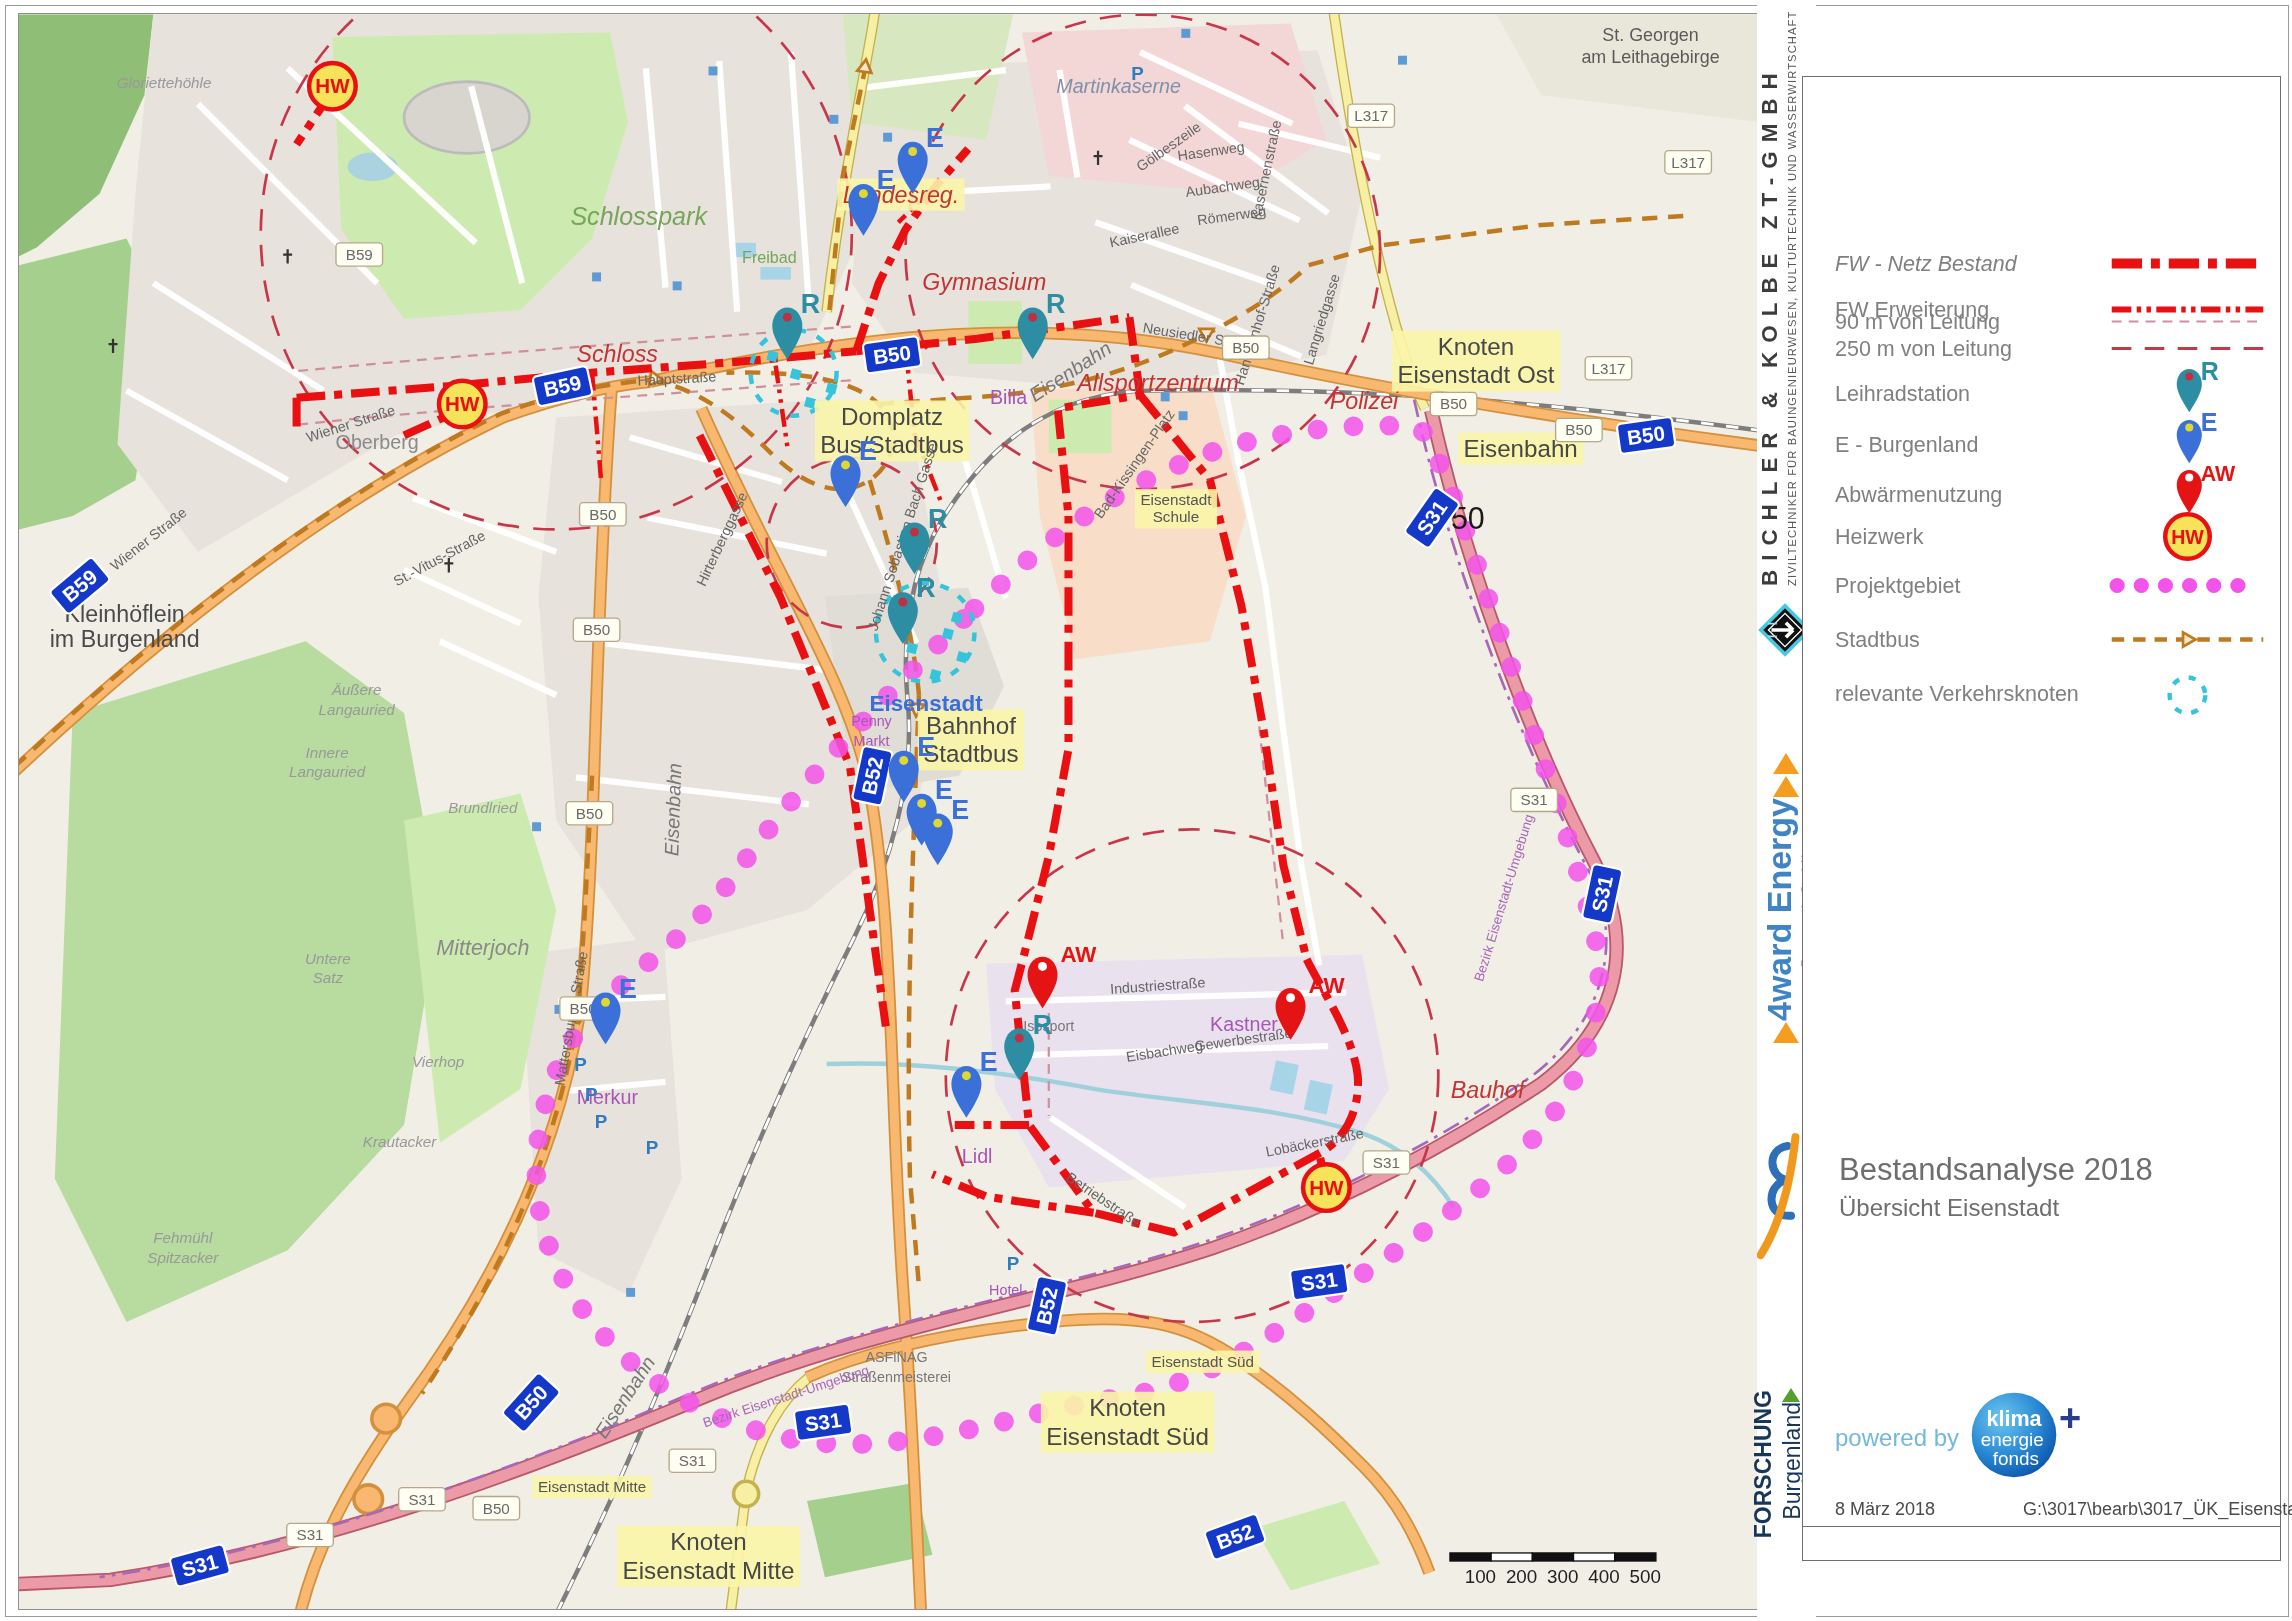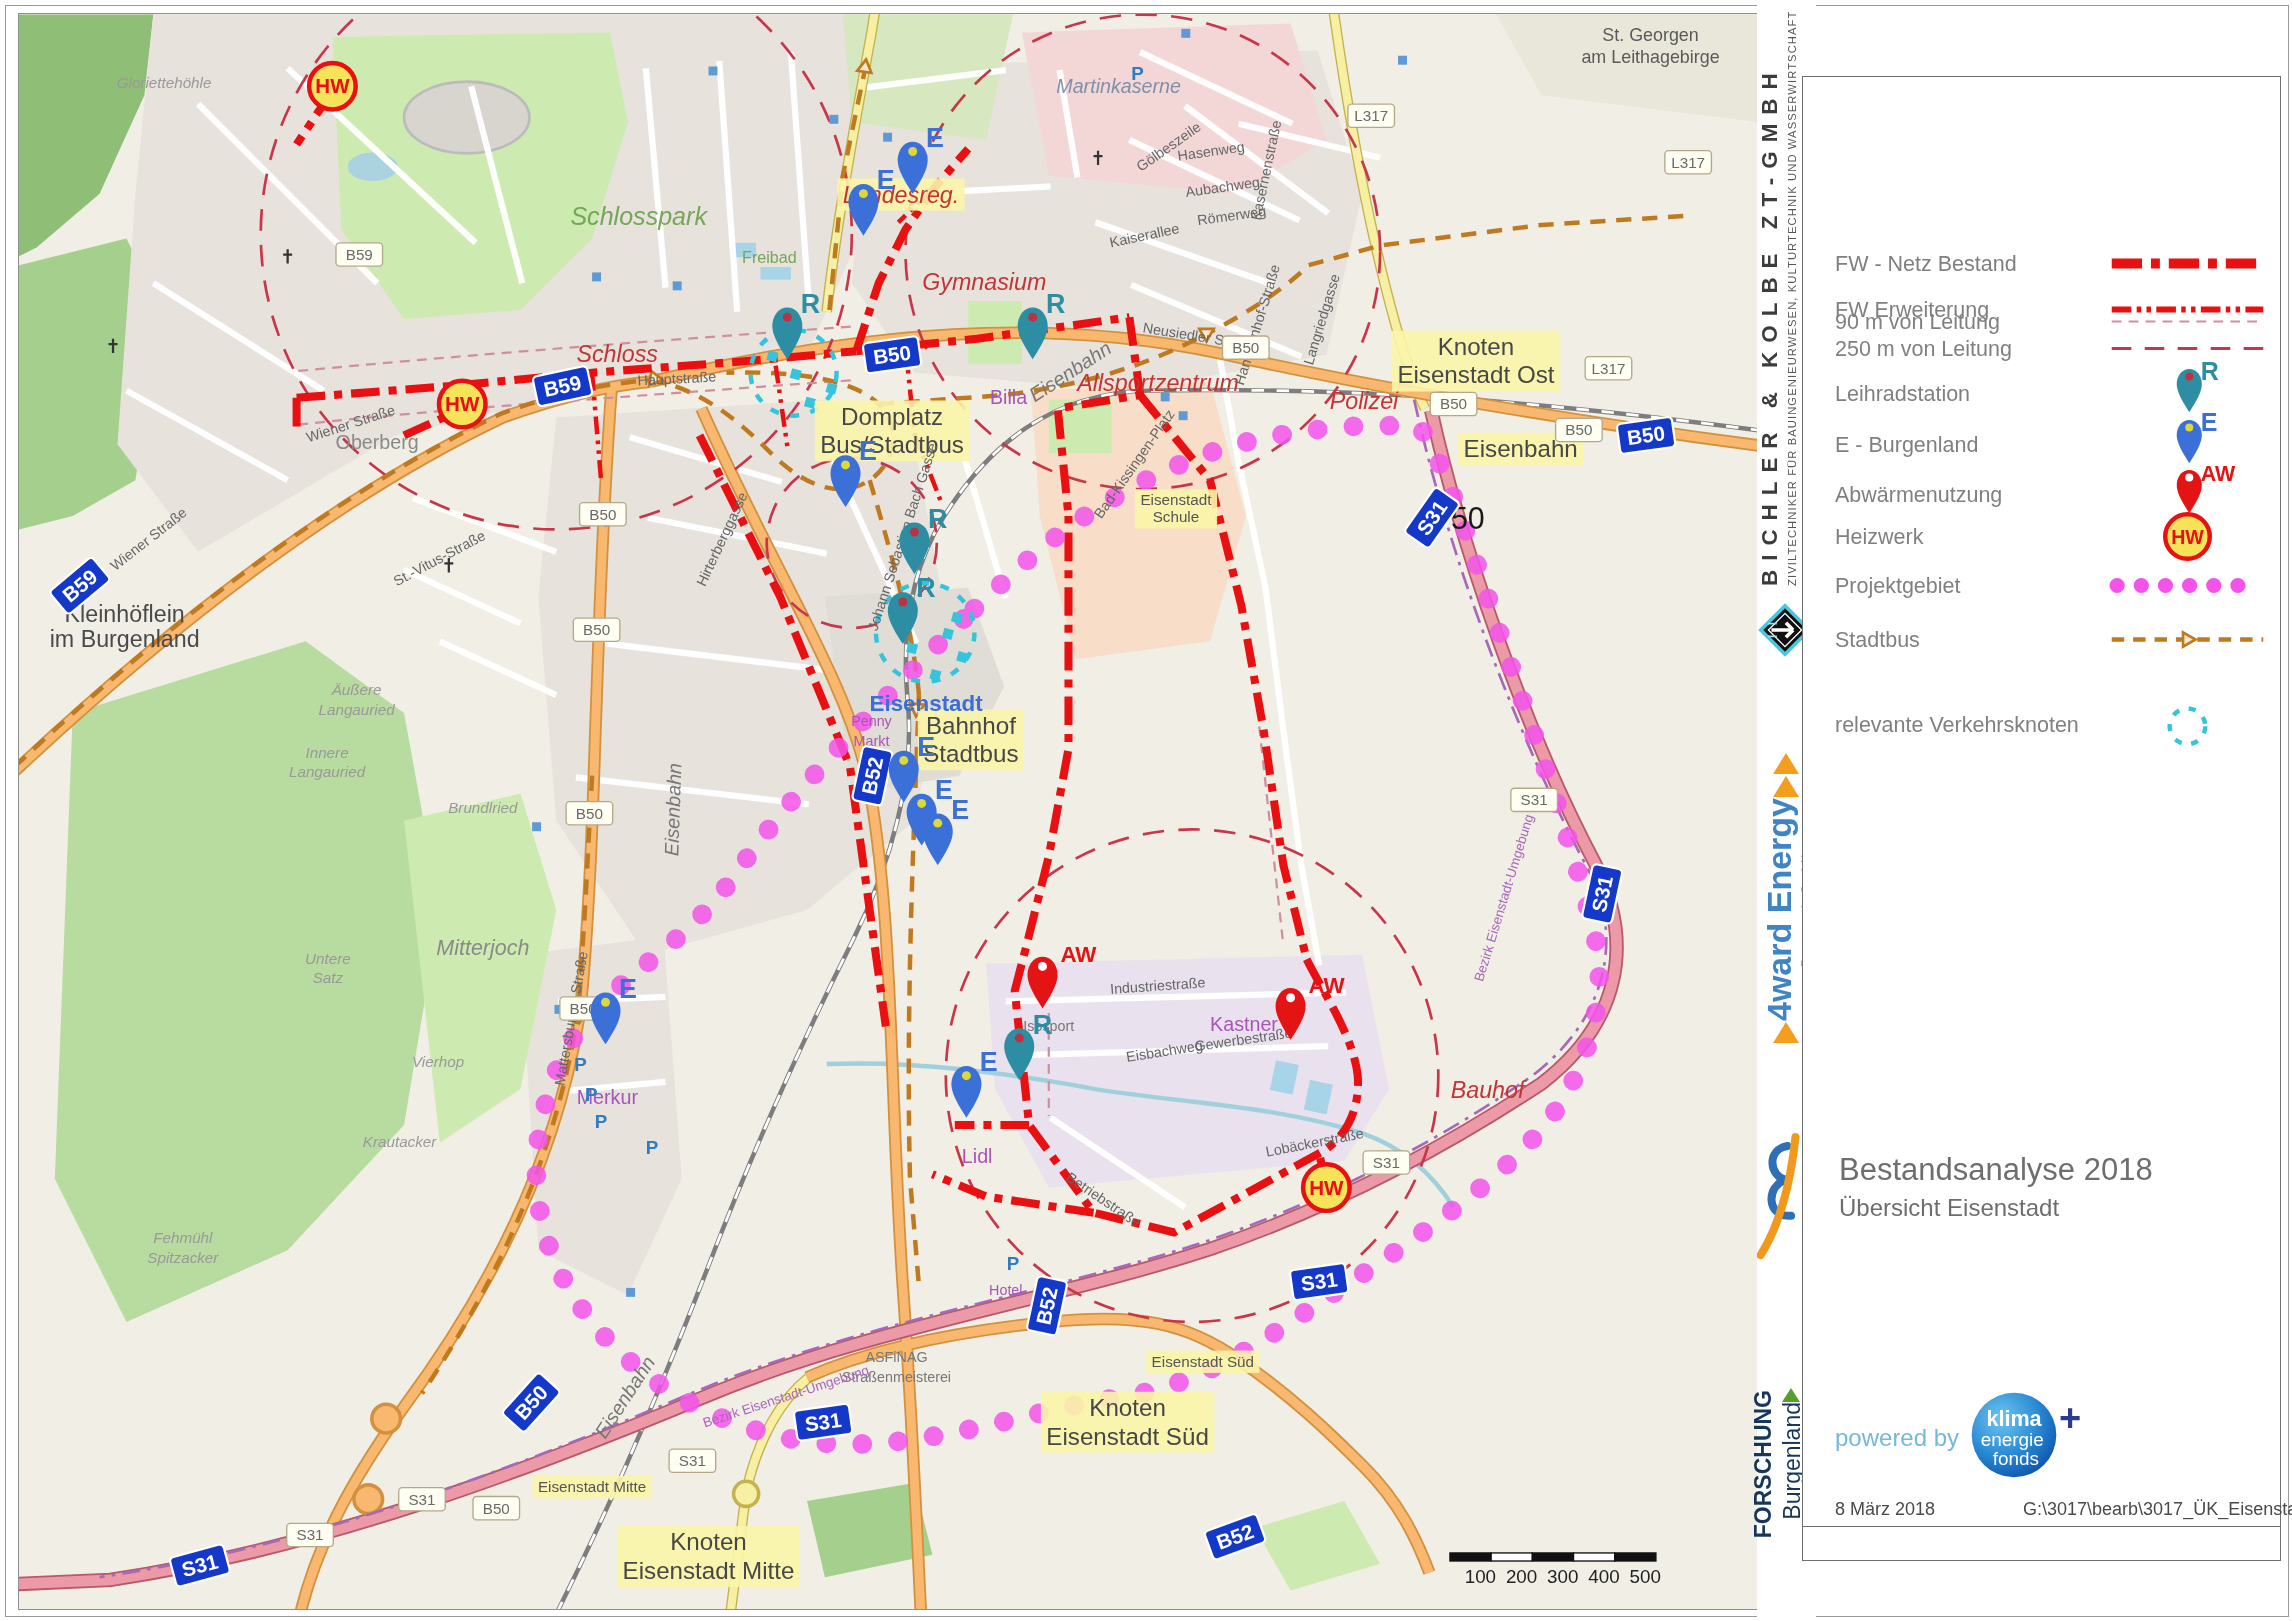--- a/index.html
+++ b/index.html
@@ -628,21 +628,21 @@
     <div style="display:flex;flex-direction:column;align-items:center;">
       <div class="green-flag"></div>
       <div class="vtext forschung2">Burgenland</div>
     </div>
     <div class="vtext forschung3">RESEARCH &amp; INNOVATION</div>
   </div>
 </div>
 
 <div class="legend-panel">
   <div id="legend-rows">
-      <div class="lg-row" style="top: 166px;">
+      <div class="lg-row" style="top: 166px; font-style: italic;">
         <span class="lg-label">FW - Netz Bestand</span>
         <span class="lg-sym">
           <svg viewBox="0 0 186 46">
             <path d="M8,23H178" stroke="#e81010" stroke-width="11" stroke-dasharray="34 10 10 10" fill="none"></path>
           </svg>
         </span>
       </div>
       <div class="lg-row" style="top: 212px;">
         <span class="lg-label">FW Erweiterung</span>
         <span class="lg-sym">
@@ -722,21 +722,21 @@
       </div>
       <div class="lg-row" style="top: 542px;">
         <span class="lg-label">Stadtbus</span>
         <span class="lg-sym">
           <svg viewBox="0 0 186 46">
             <path d="M8,23H178" stroke="#bf7a1f" stroke-width="5" stroke-dasharray="14 10" fill="none"></path>
             <polygon points="88,15 102,23 88,31" fill="#f6e8d0" stroke="#bf7a1f" stroke-width="3"></polygon>
           </svg>
         </span>
       </div>
-      <div class="lg-row" style="top: 596px; margin-top: 31px;">
+      <div class="lg-row" style="top: 596px;">
         <span class="lg-label">relevante Verkehrsknoten</span>
         <span class="lg-sym">
           <svg viewBox="0 0 186 46">
             <circle cx="93" cy="25" r="20" fill="none" stroke="#35c4dc" stroke-width="5" stroke-dasharray="8 11"></circle>
           </svg>
         </span>
       </div>
     </div>
 
   <div class="title-block">

